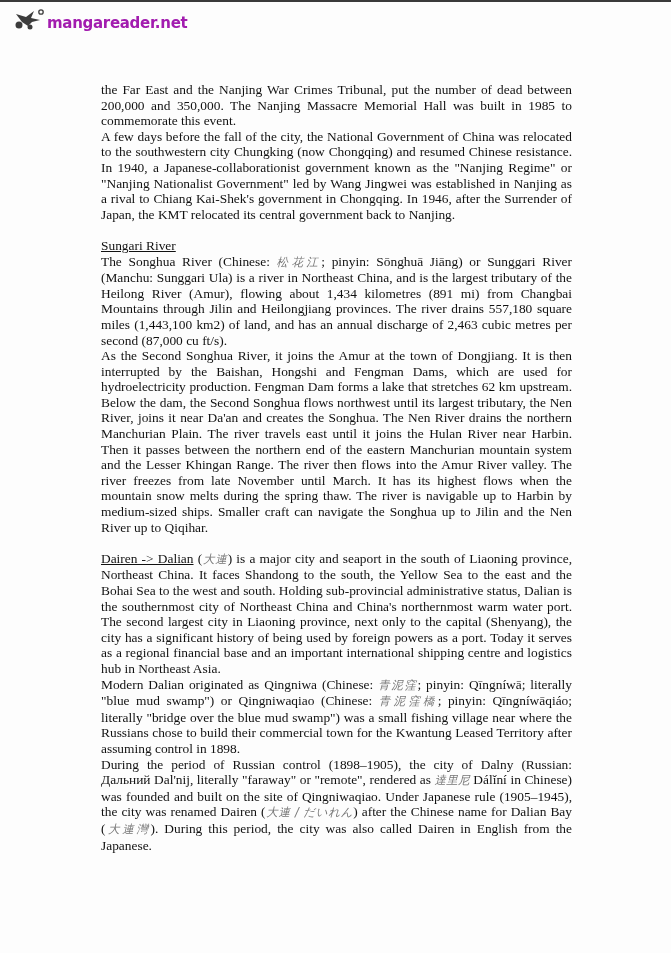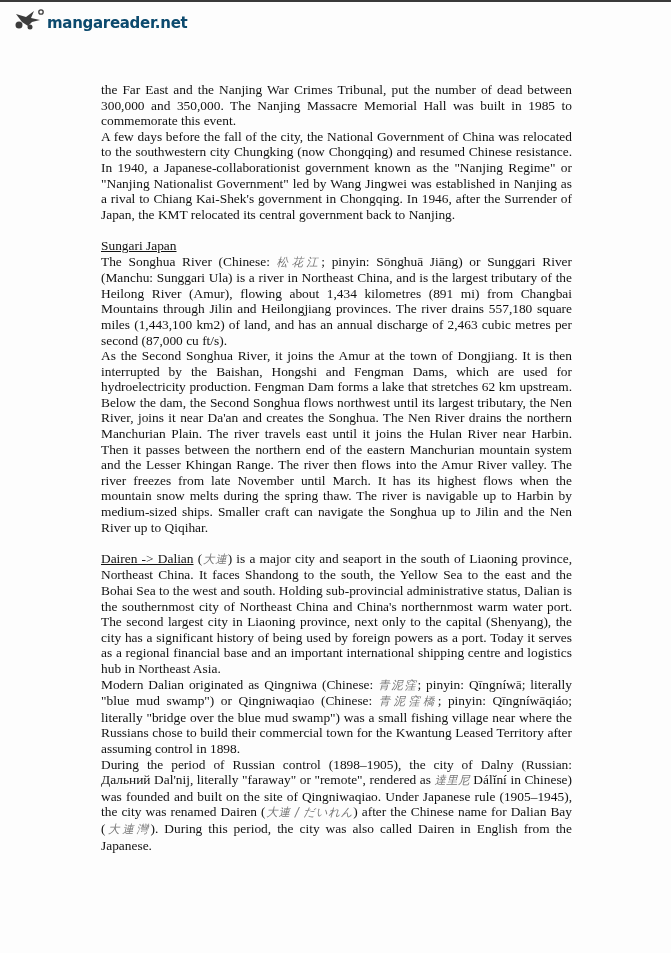--- a/index.html
+++ b/index.html
@@ -26,21 +26,21 @@
     }
     .logo-mark {
       width: 32px;
       height: 22px;
       position: relative;
     }
     .logo-text {
       font-family: "DejaVu Sans", sans-serif;
       font-weight: bold;
       font-size: 15px;
-      color: #0c4a6e;
+      color: #a21caf;
       letter-spacing: -0.3px;
       margin-top: 8px;
     }
     .page {
       position: absolute;
       left: 101px;
       top: 80px;
       width: 471px;
       font-family: "Liberation Serif", serif;
       font-size: 13.4px;
@@ -73,26 +73,26 @@
       <path d="M2 6 L12 9 L20 3 L17 10 L26 12 L18 14 L14 18 L8 14 Z" fill="#3c3c3c"></path>
       <circle cx="5" cy="17" r="3.5" fill="#3c3c3c"></circle>
       <circle cx="16" cy="19" r="2.5" fill="#3c3c3c"></circle>
       <circle cx="27" cy="4" r="2.2" fill="none" stroke="#3c3c3c" stroke-width="1.3"></circle>
     </svg>
   </span>
   <span class="logo-text">mangareader.net</span>
 </div>
 
 <div class="page">
-  <p>the Far East and the Nanjing War Crimes Tribunal, put the number of dead between 300,000 and 350,000. The Nanjing Massacre Memorial Hall was built in 1985 to commemorate this event.</p>
+  <p>the Far East and the Nanjing War Crimes Tribunal, put the number of dead between 200,000 and 350,000. The Nanjing Massacre Memorial Hall was built in 1985 to commemorate this event.</p>
   <p>A few days before the fall of the city, the National Government of China was relocated to the southwestern city Chungking (now Chongqing) and resumed Chinese resistance. In 1940,  a Japanese-collaborationist government known as the "Nanjing Regime" or "Nanjing Nationalist Government" led by Wang Jingwei was established in Nanjing as a rival to Chiang Kai-Shek's government in Chongqing. In 1946, after the Surrender of Japan, the KMT relocated its central government back to Nanjing.</p>
 
   <div class="gap"></div>
 
-  <p class="heading">Sungari Japan</p>
+  <p class="heading">Sungari River</p>
   <p><span>The Songhua River (Chinese: </span><span class="cjk">松花江</span><span>; pinyin: Sōnghuā Jiāng) or Sunggari River (Manchu: Sunggari Ula) is a river in Northeast China, and is the largest tributary of the Heilong River (Amur), flowing about 1,434 kilometres (891 mi) from Changbai Mountains through Jilin and Heilongjiang provinces. The river drains 557,180 square miles (1,443,100 km2) of land, and has an annual discharge of 2,463 cubic metres per second (87,000 cu ft/s).</span></p>
   <p>As the Second Songhua River, it joins the Amur at the town of Dongjiang. It is then interrupted by the Baishan, Hongshi and Fengman Dams, which are used for hydroelectricity production. Fengman Dam forms a lake that stretches 62 km upstream. Below the dam, the Second Songhua flows northwest until its largest tributary, the Nen River, joins it near Da'an and creates the Songhua. The Nen River drains the northern Manchurian Plain. The river travels east until it joins the Hulan River near Harbin. Then it passes between the northern end of the eastern Manchurian mountain system and the Lesser Khingan Range. The river then flows into the Amur River valley. The river freezes from late November until March. It has its highest flows when the mountain snow melts during the spring thaw. The river is navigable up to Harbin by medium-sized ships. Smaller craft can navigate the Songhua up to Jilin and the Nen River up to Qiqihar.</p>
 
   <div class="gap"></div>
 
   <p><span class="heading">Dairen -&gt; Dalian</span><span> (</span><span class="cjk">大連</span><span>) is a major city and seaport in the south of Liaoning province, Northeast China. It faces Shandong to the south, the Yellow Sea to the east and the Bohai Sea to the west and south. Holding sub-provincial administrative status, Dalian is the southernmost city of Northeast China and China's northernmost warm water port. The second largest city in Liaoning province, next only to the capital (Shenyang), the city has a significant history of being used by foreign powers as a port. Today it serves as a regional financial base and an important international shipping centre and logistics hub in Northeast Asia.</span></p>
   <p><span>Modern Dalian originated as Qingniwa (Chinese: </span><span class="cjk">青泥窪</span><span>; pinyin: Qīngníwā; literally "blue mud swamp") or Qingniwaqiao (Chinese: </span><span class="cjk">青泥窪橋</span><span>; pinyin: Qīngníwāqiáo; literally "bridge over the blue mud swamp") was a small fishing village near where the Russians chose to build their commercial town for the Kwantung Leased Territory after assuming control in 1898.</span></p>
   <p><span>During the period of Russian control (1898–1905), the city of Dalny (Russian: Дальний Dal'nij, literally "faraway" or "remote", rendered as </span><span class="cjk">達里尼</span><span> Dálǐní in Chinese) was founded and built on the site of Qingniwaqiao. Under Japanese rule (1905–1945), the city was renamed Dairen (</span><span class="cjk">大連 / だいれん</span><span>) after the Chinese name for Dalian Bay (</span><span class="cjk">大連灣</span><span>). During this period, the city was also called Dairen in English from the Japanese.</span></p>
 </div>
 

